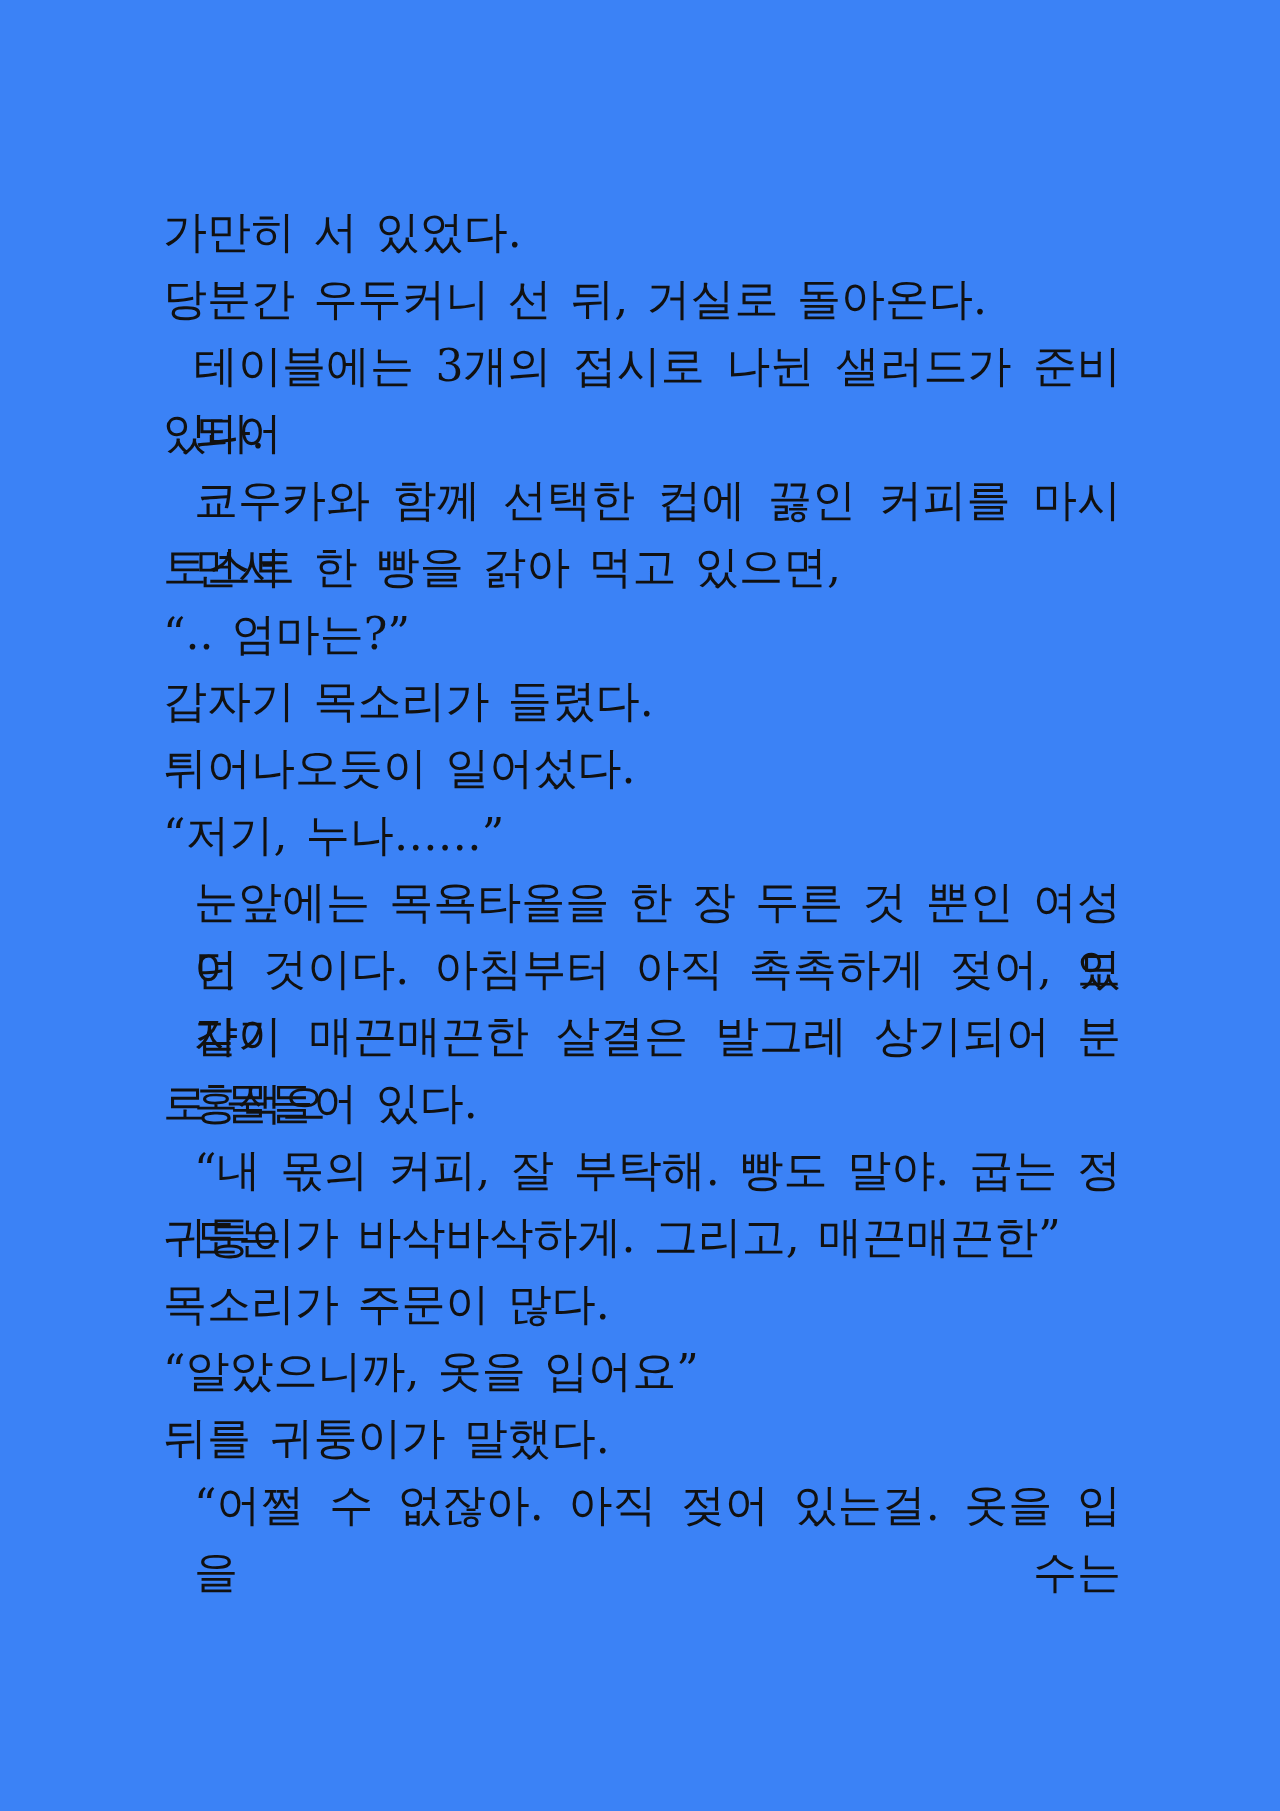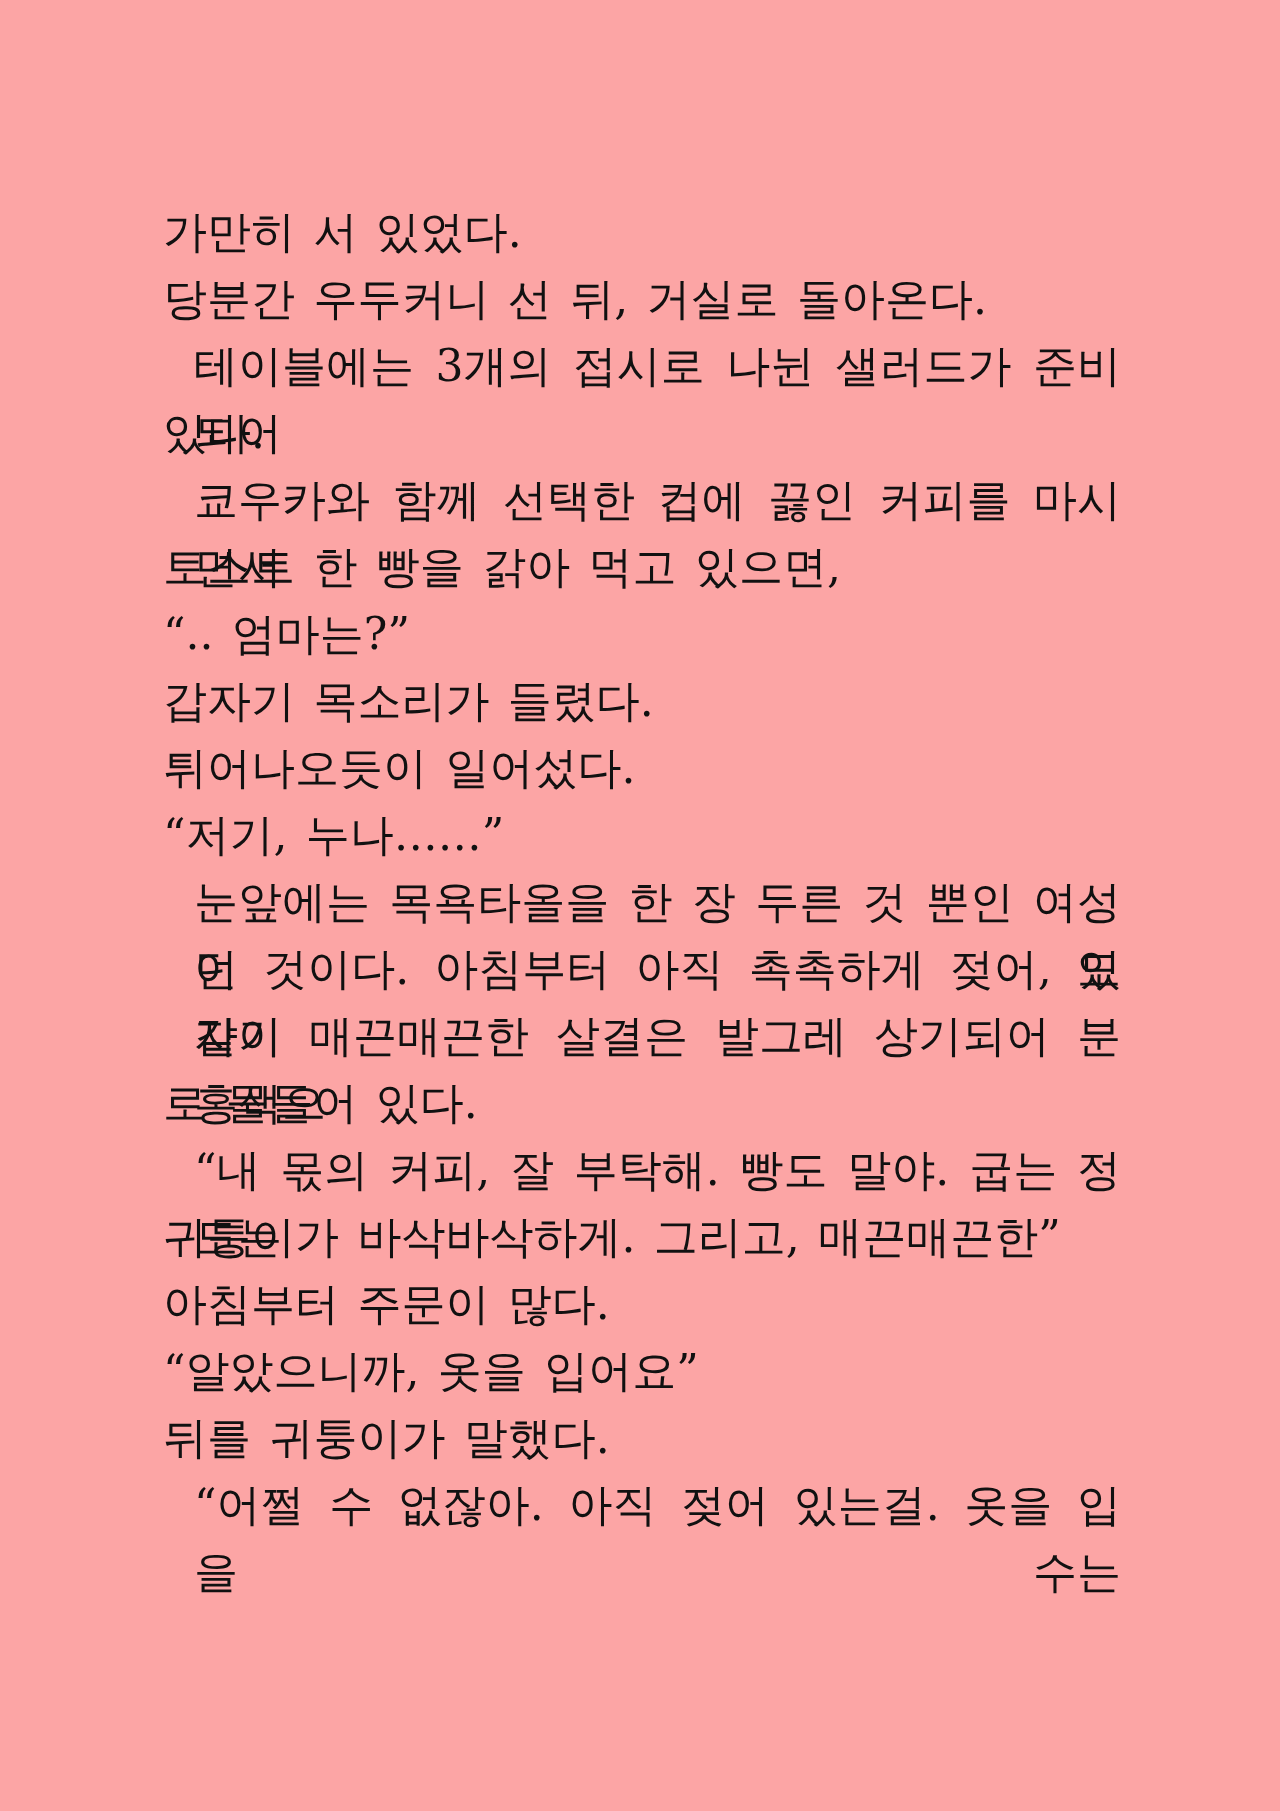--- a/index.html
+++ b/index.html
@@ -11,21 +11,21 @@
     width: 1280px;
     height: 1811px;
     position: relative;
     font-family: "DejaVu Serif", "Liberation Serif", serif;
   }
   .page {
     position: absolute;
     left: 0; top: 0;
     width: 1280px;
     height: 1811px;
-    background: #fca5a5;
+    background: #3b82f6;
   }
   .content {
     position: absolute;
     left: 163px;
     top: 198px;
     width: 958px;
     color: #111111;
     font-size: 44px;
     line-height: 67px;
     word-spacing: 0.10em;
@@ -57,18 +57,18 @@
     <div class="line">“.. 엄마는?”</div>
     <div class="line">갑자기 목소리가 들렸다.</div>
     <div class="line">튀어나오듯이 일어섰다.</div>
     <div class="line">“저기, 누나……”</div>
     <div class="line j">눈앞에는 목욕타올을 한 장 두른 것 뿐인 여성이 있</div>
     <div class="line j">던 것이다. 아침부터 아직 촉촉하게 젖어, 도자기</div>
     <div class="line j">같이 매끈매끈한 살결은 발그레 상기되어 분홍색으</div>
     <div class="line">로 물들어 있다.</div>
     <div class="line j">“내 몫의 커피, 잘 부탁해. 빵도 말야. 굽는 정도는</div>
     <div class="line">귀퉁이가 바삭바삭하게. 그리고, 매끈매끈한”</div>
-    <div class="line">아침부터 주문이 많다.</div>
+    <div class="line">목소리가 주문이 많다.</div>
     <div class="line">“알았으니까, 옷을 입어요”</div>
     <div class="line">뒤를 귀퉁이가 말했다.</div>
     <div class="line j">“어쩔 수 없잖아. 아직 젖어 있는걸. 옷을 입을 수는</div>
   </div>
 </div>
 
 </body></html>

